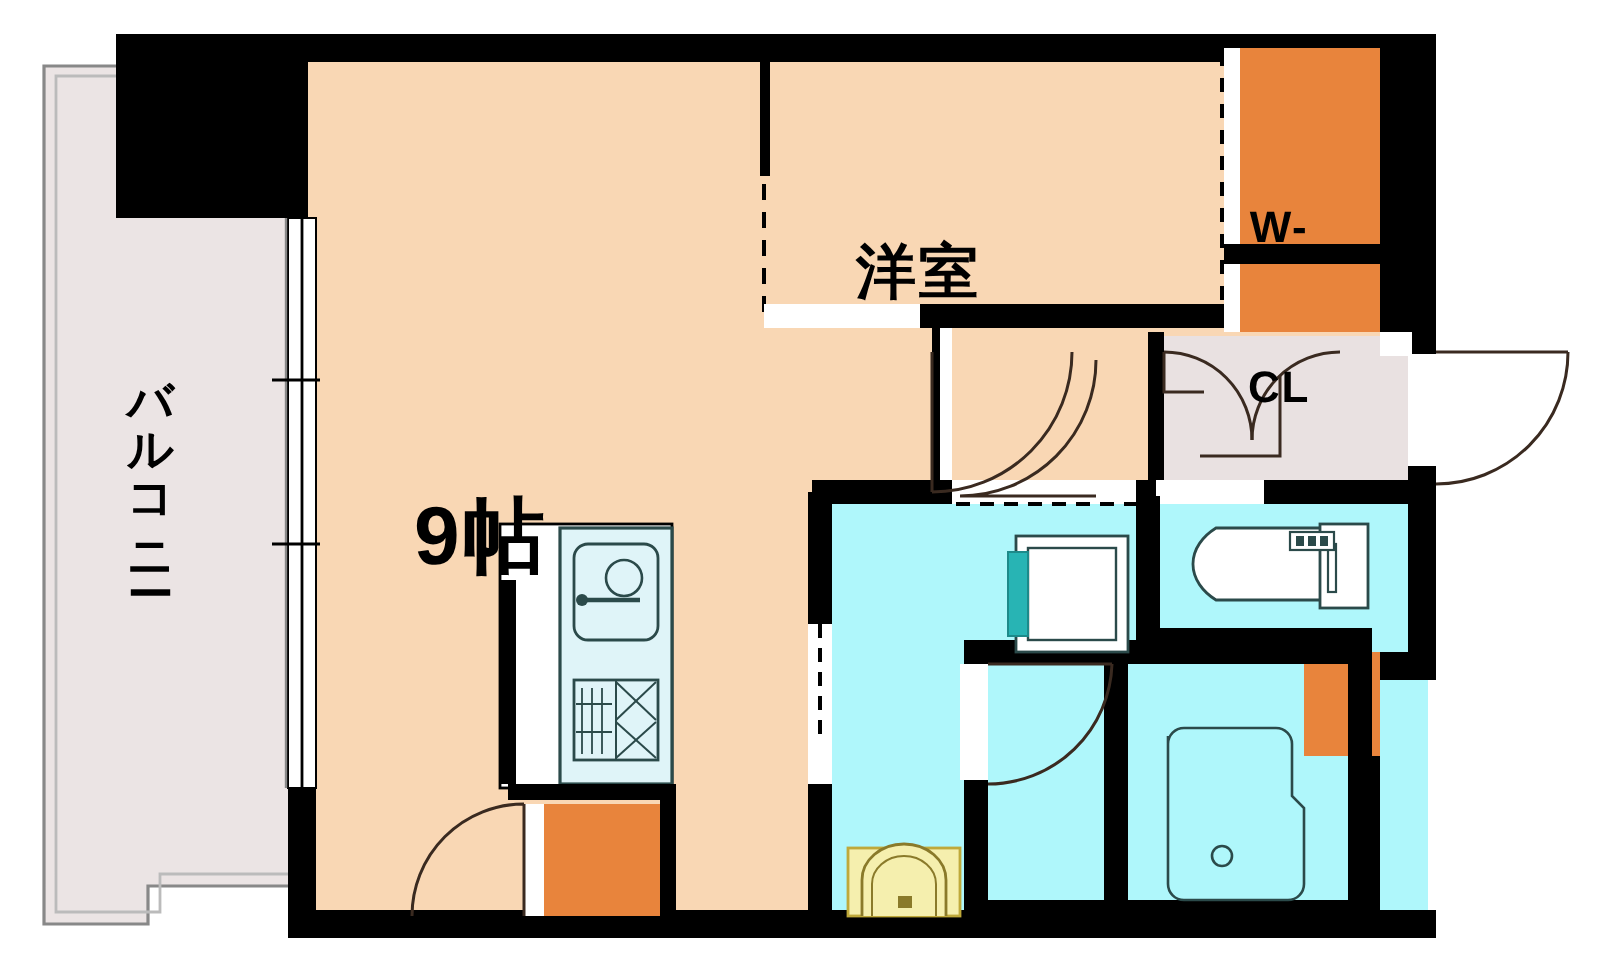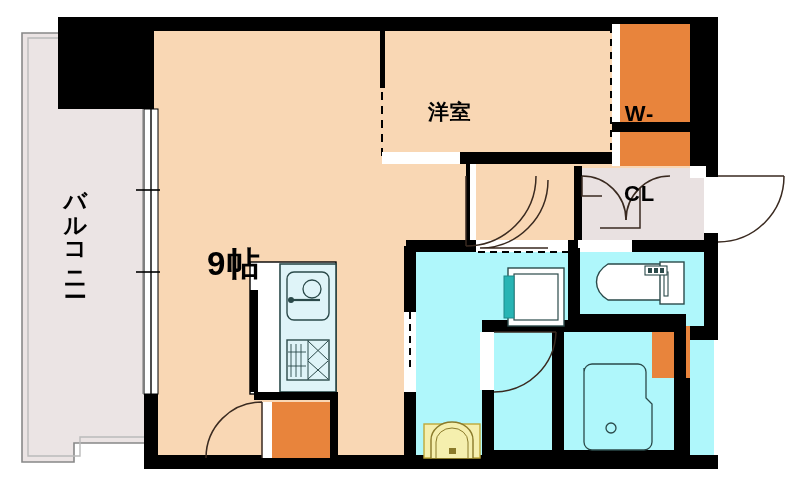--- a/index.html
+++ b/index.html
@@ -31,25 +31,25 @@
     white-space: pre;
     pointer-events: none;
     font-family: "Liberation Sans", sans-serif;
   }
   #label-ldk {
     left: 207px;
     top: 168px;
     font-size: 35px;
     text-align: center;
   }
-  #label-ldk .line2 { font-size: 33px; }
+  #label-ldk .line2 { font-size: 41px; }
   #label-washitsu {
     left: 428px;
     top: 53px;
-    font-size: 21px;
+    font-size: 30px;
     text-align: center;
   }
   #label-wcl {
     left: 624px;
     top: 47px;
     font-size: 22px;
     text-align: center;
     line-height: 1.22;
   }
   #label-balcony {

